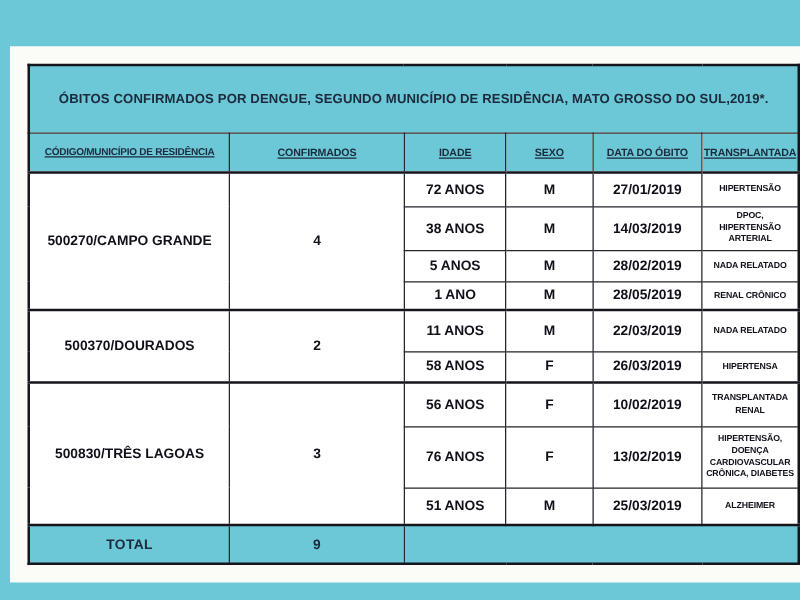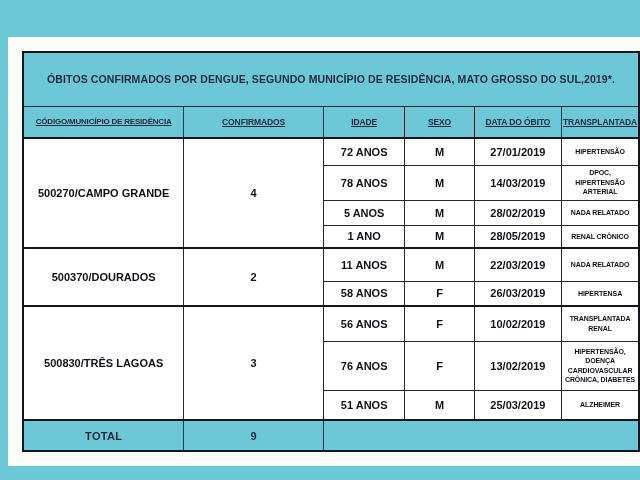--- a/index.html
+++ b/index.html
@@ -83,21 +83,21 @@
 
     <tr class="sec" style="height:27px">
       <td rowspan="4" class="white muni">500270/CAMPO GRANDE</td>
       <td rowspan="4" class="white num">4</td>
       <td class="white age">72 ANOS</td>
       <td class="white sex">M</td>
       <td class="white date">27/01/2019</td>
       <td class="white com">HIPERTENSÃO</td>
     </tr>
     <tr style="height:35px">
-      <td class="white age">78 ANOS</td>
+      <td class="white age">38 ANOS</td>
       <td class="white sex">M</td>
       <td class="white date">14/03/2019</td>
       <td class="white com">DPOC, HIPERTENSÃO ARTERIAL</td>
     </tr>
     <tr style="height:25px">
       <td class="white age">5 ANOS</td>
       <td class="white sex">M</td>
       <td class="white date">28/02/2019</td>
       <td class="white com">NADA RELATADO</td>
     </tr>

